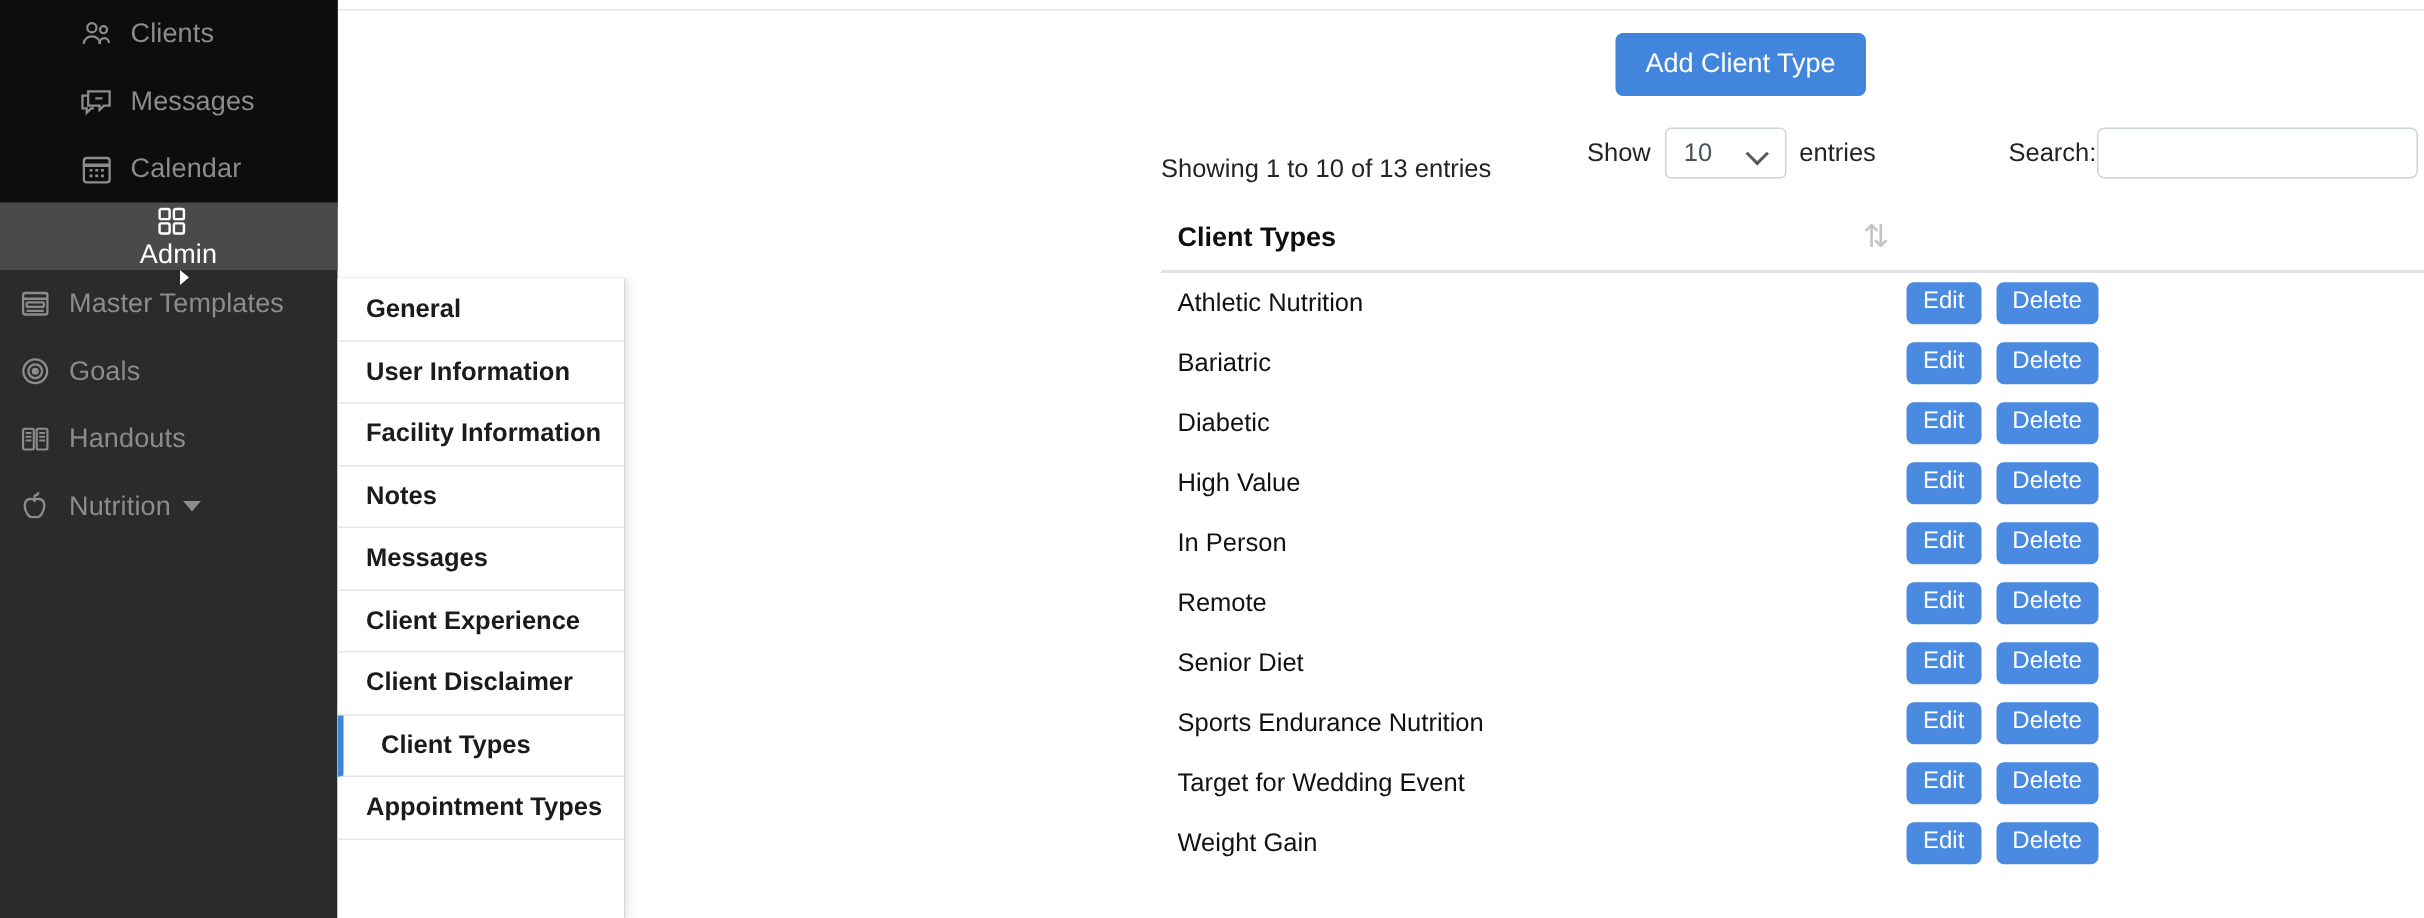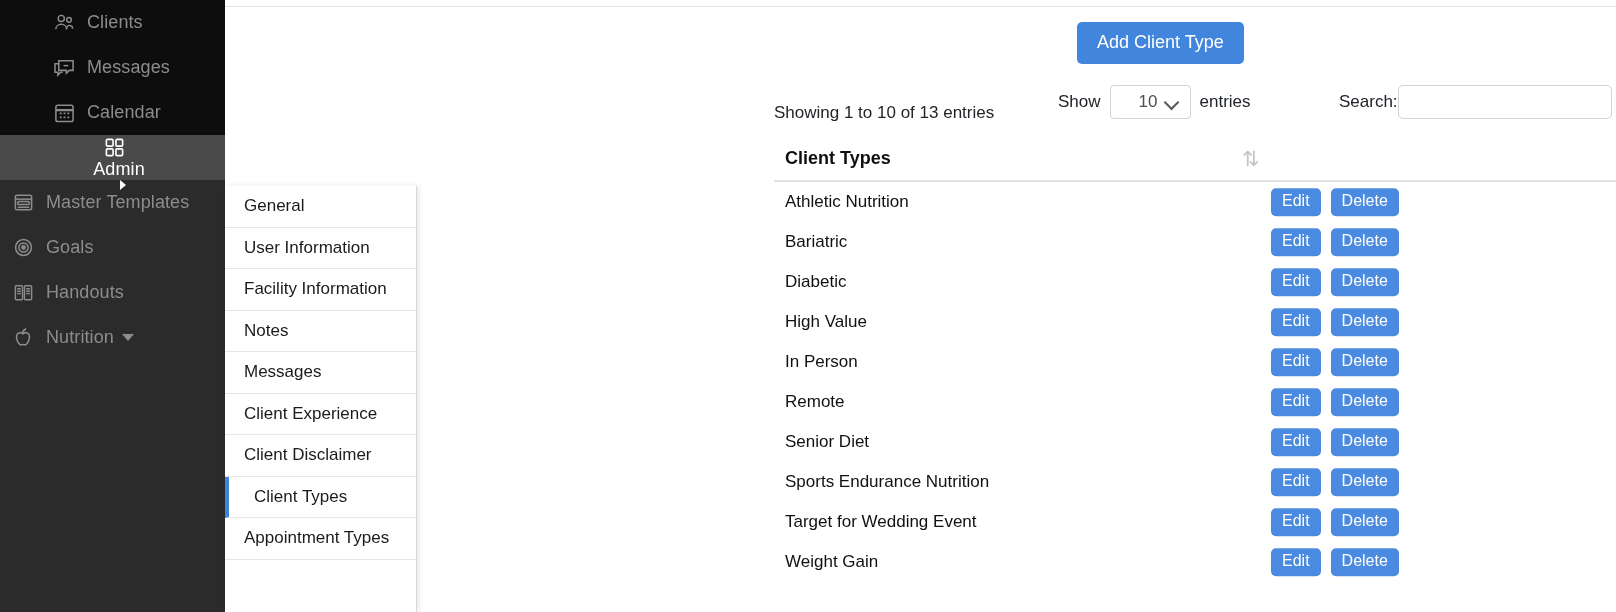--- a/index.html
+++ b/index.html
@@ -90,20 +90,21 @@
   }
   .submenu-item {
     position: relative;
     height: 41.5px;
     display: flex; align-items: center;
     padding-left: 19px;
     font-size: 17px;
     color: #1b1b1b;
     border-bottom: 1px solid #e6e6e6;
     white-space: nowrap;
+    font-weight: bold;
   }
   .submenu-item.current {
     padding-left: 25px;
     border-left: 4px solid #3d85d8;
   }
 
   
   .content { position: absolute; left: 437px; top: 0; right: 0; height: 562px; margin-left: 44px; }
 
   .add-btn {
@@ -127,21 +128,21 @@
     display: flex; align-items: center; gap: 9px;
     font-size: 17px; color: #212529;
     white-space: nowrap;
   }
   .length-select {
     position: relative;
     width: 81px; height: 34px;
     border: 1px solid #ced4da; border-radius: 4px;
     background: #fff;
     display: flex; align-items: center;
-    padding-left: 28px;
+    padding-left: 12px;
     font-size: 17px; color: #495057;
     cursor: pointer;
   }
   .chev {
     position:absolute; right: 13px; top: 11px;
     width: 11px; height: 11px;
     border-right: 2px solid #585858;
     border-bottom: 2px solid #585858;
     transform: rotate(45deg);
   }

